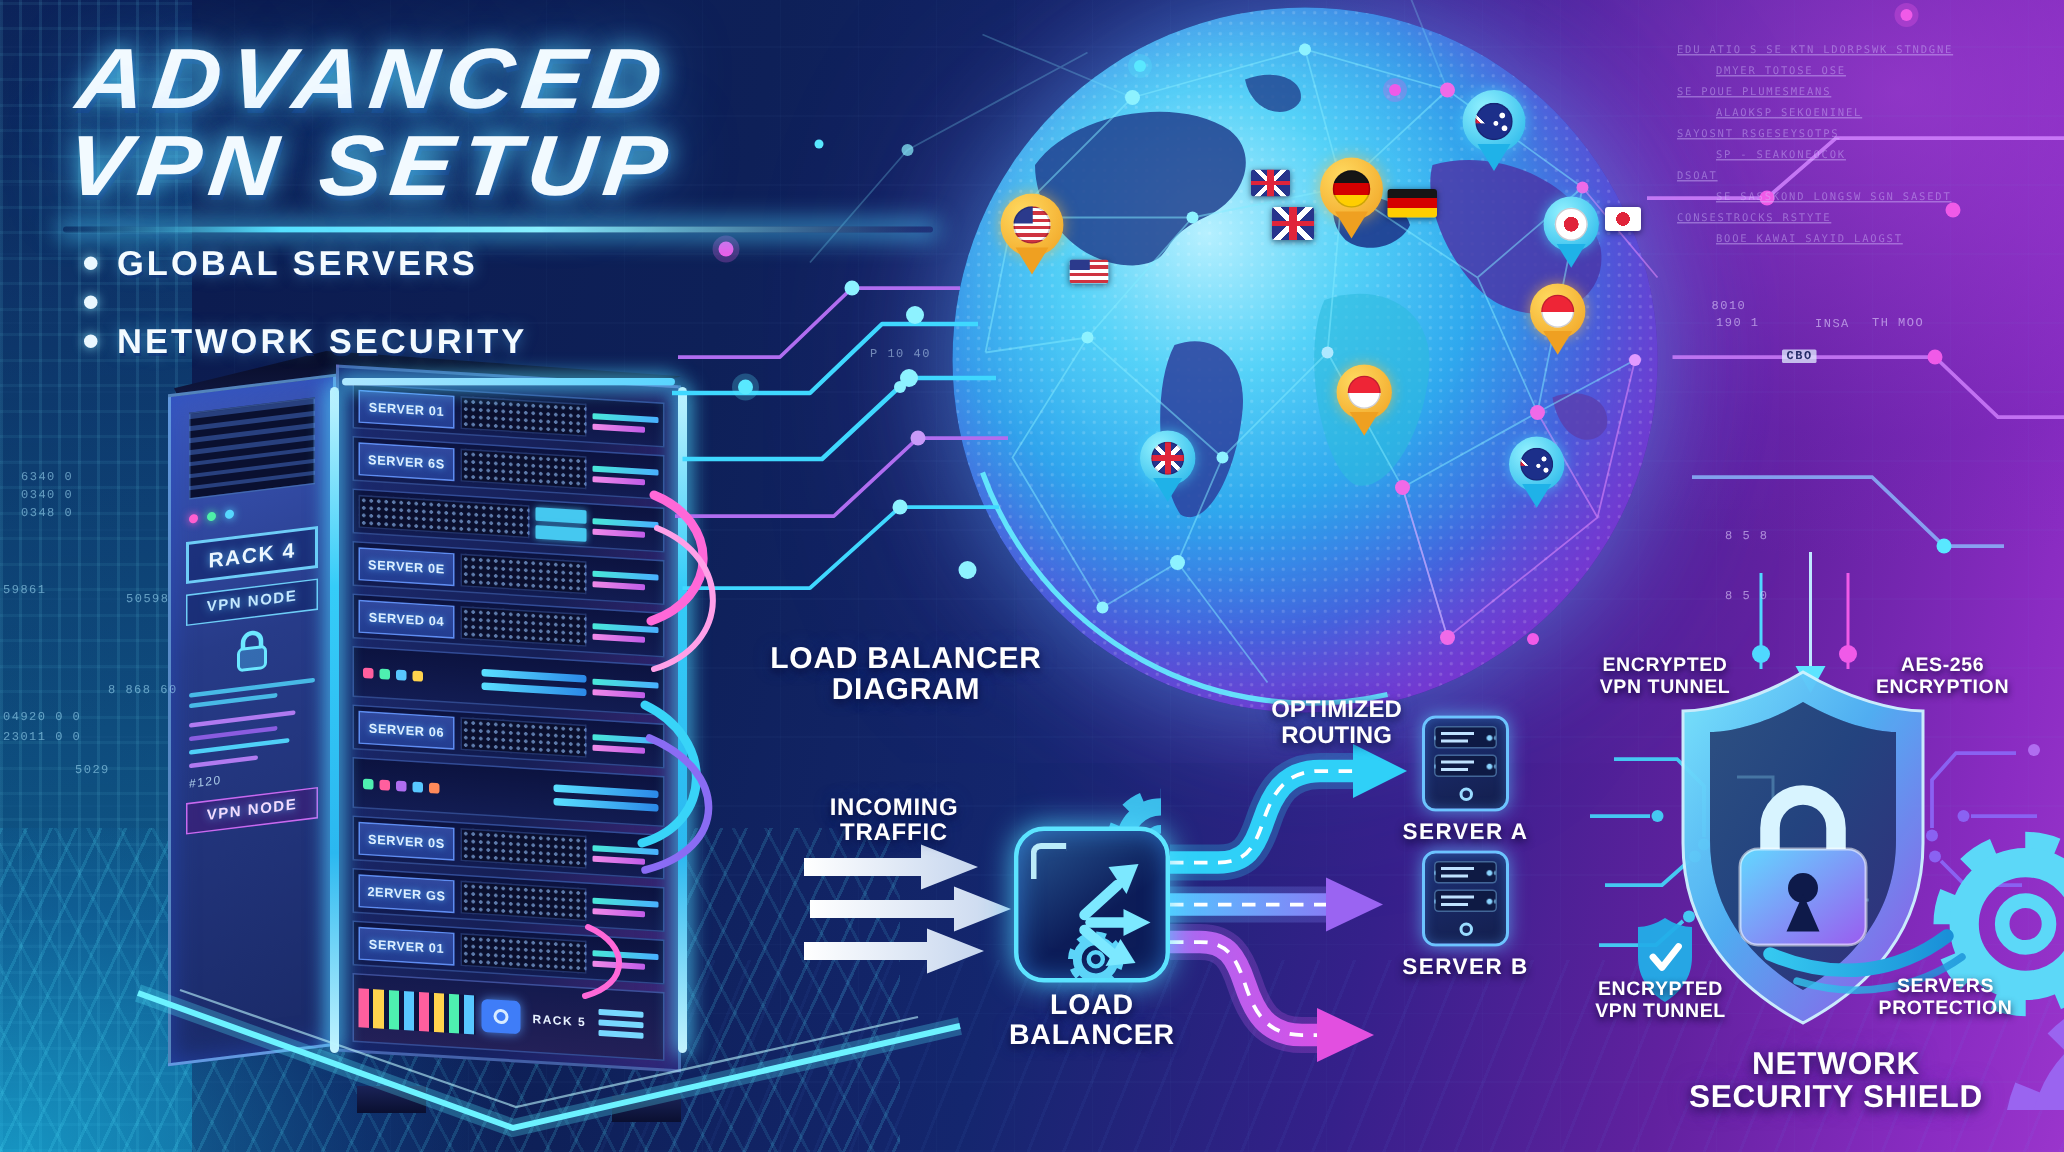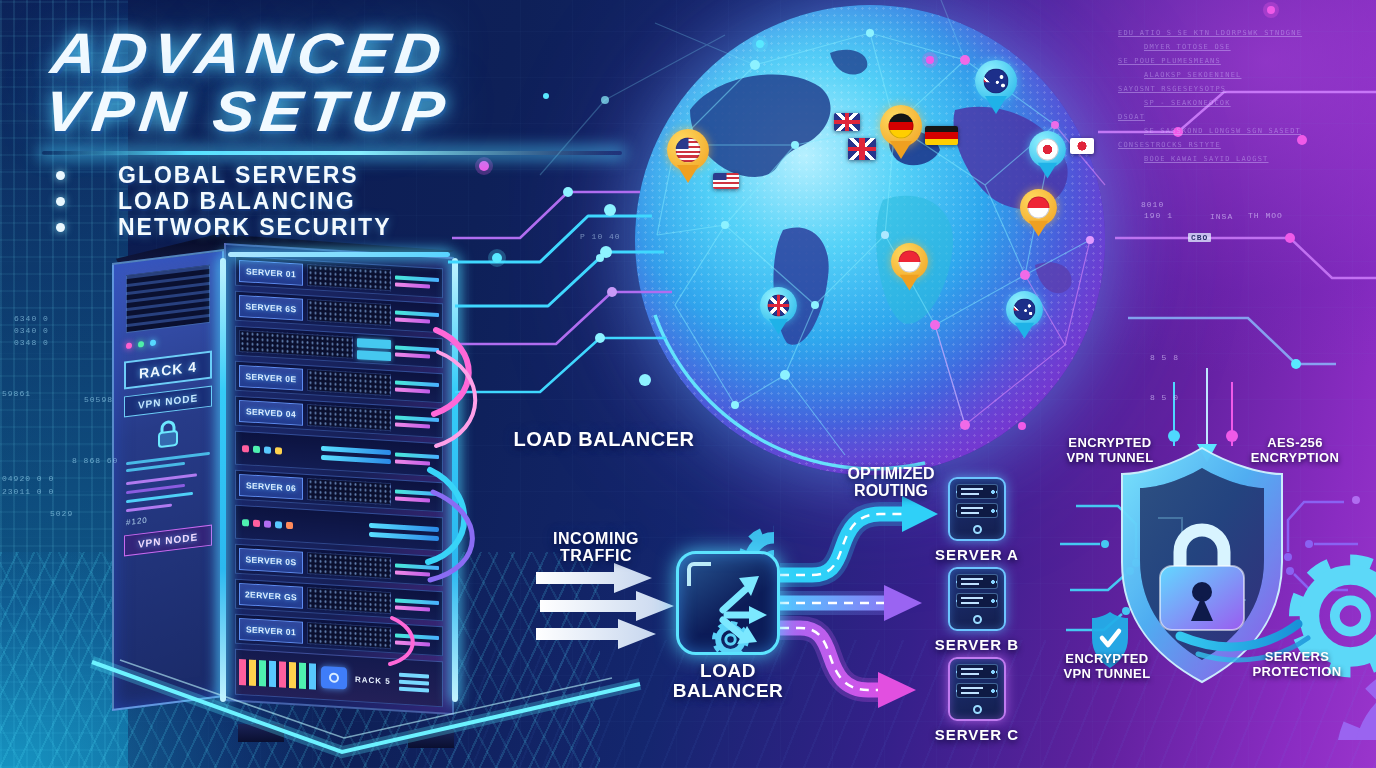--- a/index.html
+++ b/index.html
@@ -47,21 +47,21 @@
     font-size:57px;line-height:58px;letter-spacing:5px;transform:scaleX(1.1) skewX(-6deg);transform-origin:left top;
     text-shadow:0 0 16px rgba(90,220,255,.95),0 0 42px rgba(70,170,255,.6),2px 3px 0 rgba(10,40,120,.65);white-space:nowrap;}
   .title-underline{position:absolute;left:42px;top:151px;width:580px;height:4px;z-index:6;border-radius:2px;
     background:linear-gradient(90deg,rgba(80,220,255,0),#57e2ff 25%,#8cf2ff 55%,rgba(110,150,255,0));
     box-shadow:0 0 16px 4px rgba(80,210,255,.65);}
   .bullets{position:absolute;left:56px;top:162px;z-index:7;}
   .bullet-row{display:flex;align-items:center;height:26px;}
   .bullet-dot{width:9px;height:9px;border-radius:50%;background:#eaf8ff;margin-right:13px;
     box-shadow:0 0 8px rgba(140,235,255,.9);}
   .bullet-text{font-size:23px;font-weight:bold;letter-spacing:2px;color:#f4fbff;white-space:nowrap;
-    text-shadow:0 0 10px rgba(90,200,255,.55),1px 2px 0 rgba(10,35,110,.6);padding-left:40px;}
+    text-shadow:0 0 10px rgba(90,200,255,.55),1px 2px 0 rgba(10,35,110,.6);}
 
   
   .rack{position:absolute;left:108px;top:250px;width:348px;height:478px;z-index:4;}
   .rack-top{position:absolute;left:8px;top:-16px;width:338px;height:40px;background:linear-gradient(#070b26,#131c48);
     clip-path:polygon(0 62%,30% 0,100% 42%,78% 100%,2% 100%);}
   .rack-side{position:absolute;left:4px;top:6px;width:112px;height:448px;transform:skewY(-7deg);
     background:linear-gradient(168deg,#3c58bc 0%,#273b88 38%,#1a2a68 100%);
     border:2px solid rgba(130,205,255,.55);box-shadow:inset 0 0 18px rgba(40,80,200,.6);padding:10px 10px;}
   .side-grill{height:58px;margin:2px 2px 8px;background:repeating-linear-gradient(0deg,#0a1030 0 5px,#28407e 5px 8px);
     border:1px solid rgba(90,140,230,.5);}
@@ -262,21 +262,20 @@
     <div>VPN SETUP</div>
   </div>
   <div class="title-underline"></div>
   <div class="bullets">
     <div class="bullet-row">
       <span class="bullet-dot"></span>
       <span class="bullet-text">GLOBAL SERVERS</span>
     </div>
     <div class="bullet-row">
       <span class="bullet-dot"></span>
-      <span class="bullet-text">LOAD BALANCING</span>
     </div>
     <div class="bullet-row">
       <span class="bullet-dot"></span>
       <span class="bullet-text">NETWORK SECURITY</span>
     </div>
   </div>
 
   <div class="globe">
     <div class="globe-sphere"></div>
     <div class="globe-dots"></div>
@@ -621,20 +620,21 @@
         <circle cx="930" cy="60" r="4" fill="#f05ae8"></circle>
       <circle cx="1271" cy="10" r="8" fill="#f05ae8" opacity=".3"></circle>
         <circle cx="1271" cy="10" r="4" fill="#f05ae8"></circle>
       <circle cx="546" cy="96" r="3" fill="#59e8ff"></circle>
       <circle cx="1022" cy="426" r="4" fill="#f05ae8"></circle>
     </g>
   </svg>
 
   <div class="lbl diagram-heading">
     <div>LOAD BALANCER</div>
+    <div>DIAGRAM</div>
   </div>
   <div class="lbl incoming-label">
     <div>INCOMING</div>
     <div>TRAFFIC</div>
   </div>
   <div class="lbl optimized-label">
     <div>OPTIMIZED</div>
     <div>ROUTING</div>
   </div>
   <svg class="big-gear" width="92" height="92" viewBox="-40 -40 80 80">
@@ -674,30 +674,20 @@
   </div>
   <div class="srv b">
     <div class="srv-box">
       <div class="srv-row"></div>
       <div class="srv-row"></div>
       <div class="srv-foot">
           <i></i>
         </div>
     </div>
     <div class="srv-label">SERVER B</div>
-  </div>
-  <div class="srv c">
-    <div class="srv-box">
-      <div class="srv-row"></div>
-      <div class="srv-row"></div>
-      <div class="srv-foot">
-          <i></i>
-        </div>
-    </div>
-    <div class="srv-label">SERVER C</div>
   </div>
 
   <svg class="shield-svg" width="340" height="300" viewBox="0 0 340 300">
     <defs>
       <linearGradient id="gShield" x1="0" y1="0" x2="1" y2="1">
         <stop offset="0" stop-color="#7beaff"></stop>
           <stop offset=".45" stop-color="#4fb2f4"></stop>
           <stop offset="1" stop-color="#9a55e8"></stop>
       </linearGradient>
       <linearGradient id="gLock" x1="0" y1="0" x2="1" y2="1">
@@ -768,14 +758,18 @@
     <div>ENCRYPTION</div>
   </div>
   <div class="sec-label sec-bl">
     <div>ENCRYPTED</div>
     <div>VPN TUNNEL</div>
   </div>
   <div class="sec-label sec-br">
     <div>SERVERS</div>
     <div>PROTECTION</div>
   </div>
+  <div class="sec-title">
+    <div>NETWORK</div>
+    <div>SECURITY SHIELD</div>
+  </div>
 
 </div>
 
 </body></html>

